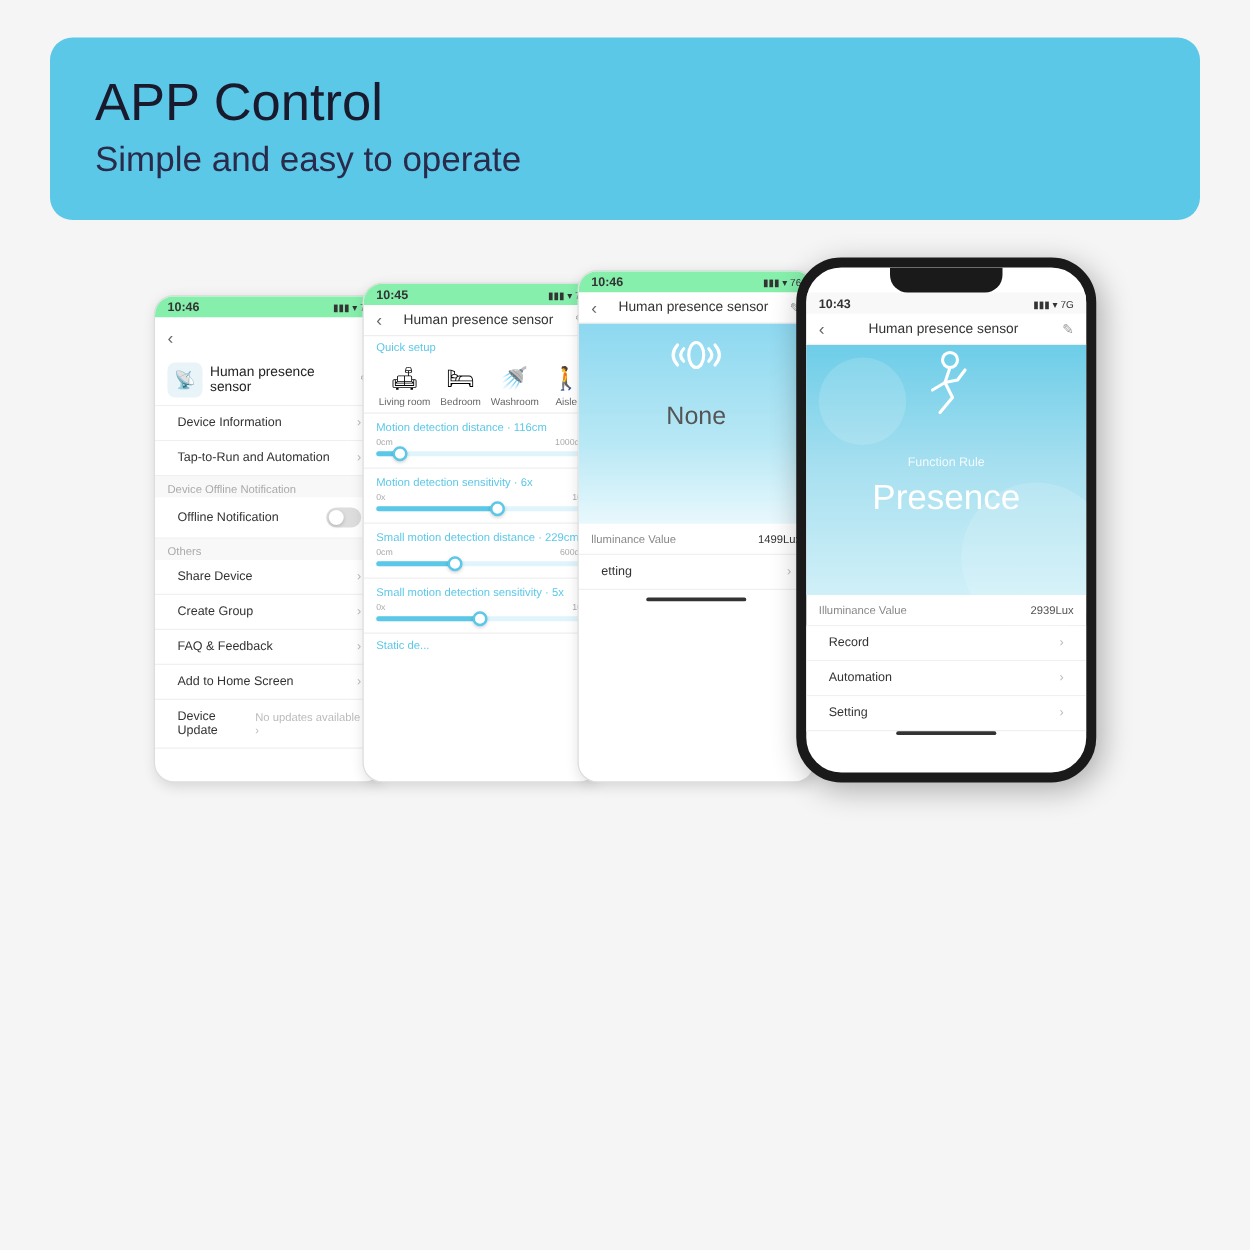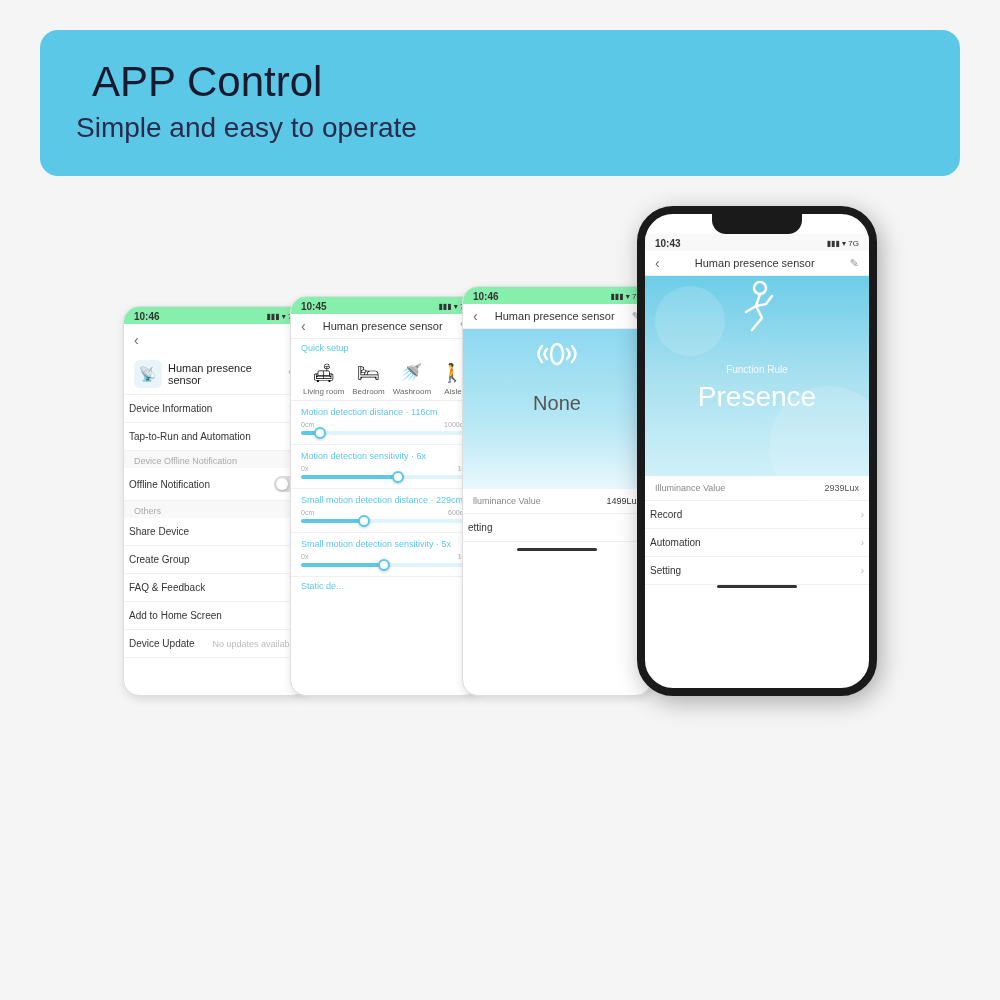--- a/index.html
+++ b/index.html
@@ -28,21 +28,20 @@
       width: 920px;
       padding: 28px 36px 32px;
       margin-bottom: 30px;
     }
 
     .banner-title {
       font-size: 42px;
       font-weight: 500;
       color: #1a1a2e;
       margin-bottom: 6px;
-      margin-left: 16px;
     }
 
     .banner-subtitle {
       font-size: 28px;
       color: #2a2a4a;
       font-weight: 400;
     }
 
     
     .phone {
@@ -167,21 +166,21 @@
       padding: 5px 10px 2px;
       font-size: 9px;
       color: #aaa;
       background: #f8f8f8;
     }
 
     .menu-item {
       display: flex;
       align-items: center;
       justify-content: space-between;
-      padding: 8px 5px;
+      padding: 8px 18px;
       border-bottom: 0.5px solid #f0f0f0;
       background: #fff;
     }
 
     .menu-item-label {
       font-size: 10px;
       color: #333;
     }
 
     .menu-item-right {
@@ -559,21 +558,21 @@
         <span class="info-label">lluminance Value</span>
         <span class="info-value">1499Lux</span>
       </div>
       <div class="menu-item">
         <span class="menu-item-label">etting</span>
         <span class="chevron">›</span>
       </div>
       <div class="home-indicator"></div>
     </div>
 
-    <div class="phone modern phone-modern-4" style="width:240px; height:490px; z-index:4;">
+    <div class="phone modern phone-modern-4" style="width:240px; height:420px; z-index:4;">
       <div class="notch"></div>
       <div class="phone-status-bar dark">
         <span class="status-time">10:43</span>
         <span class="status-icons">▮▮▮ ▾ 7G</span>
       </div>
       <div class="phone-header">
         <span class="phone-back-btn">‹</span>
         <span class="phone-header-title">Human presence sensor</span>
         <span class="phone-edit-btn">✎</span>
       </div>

